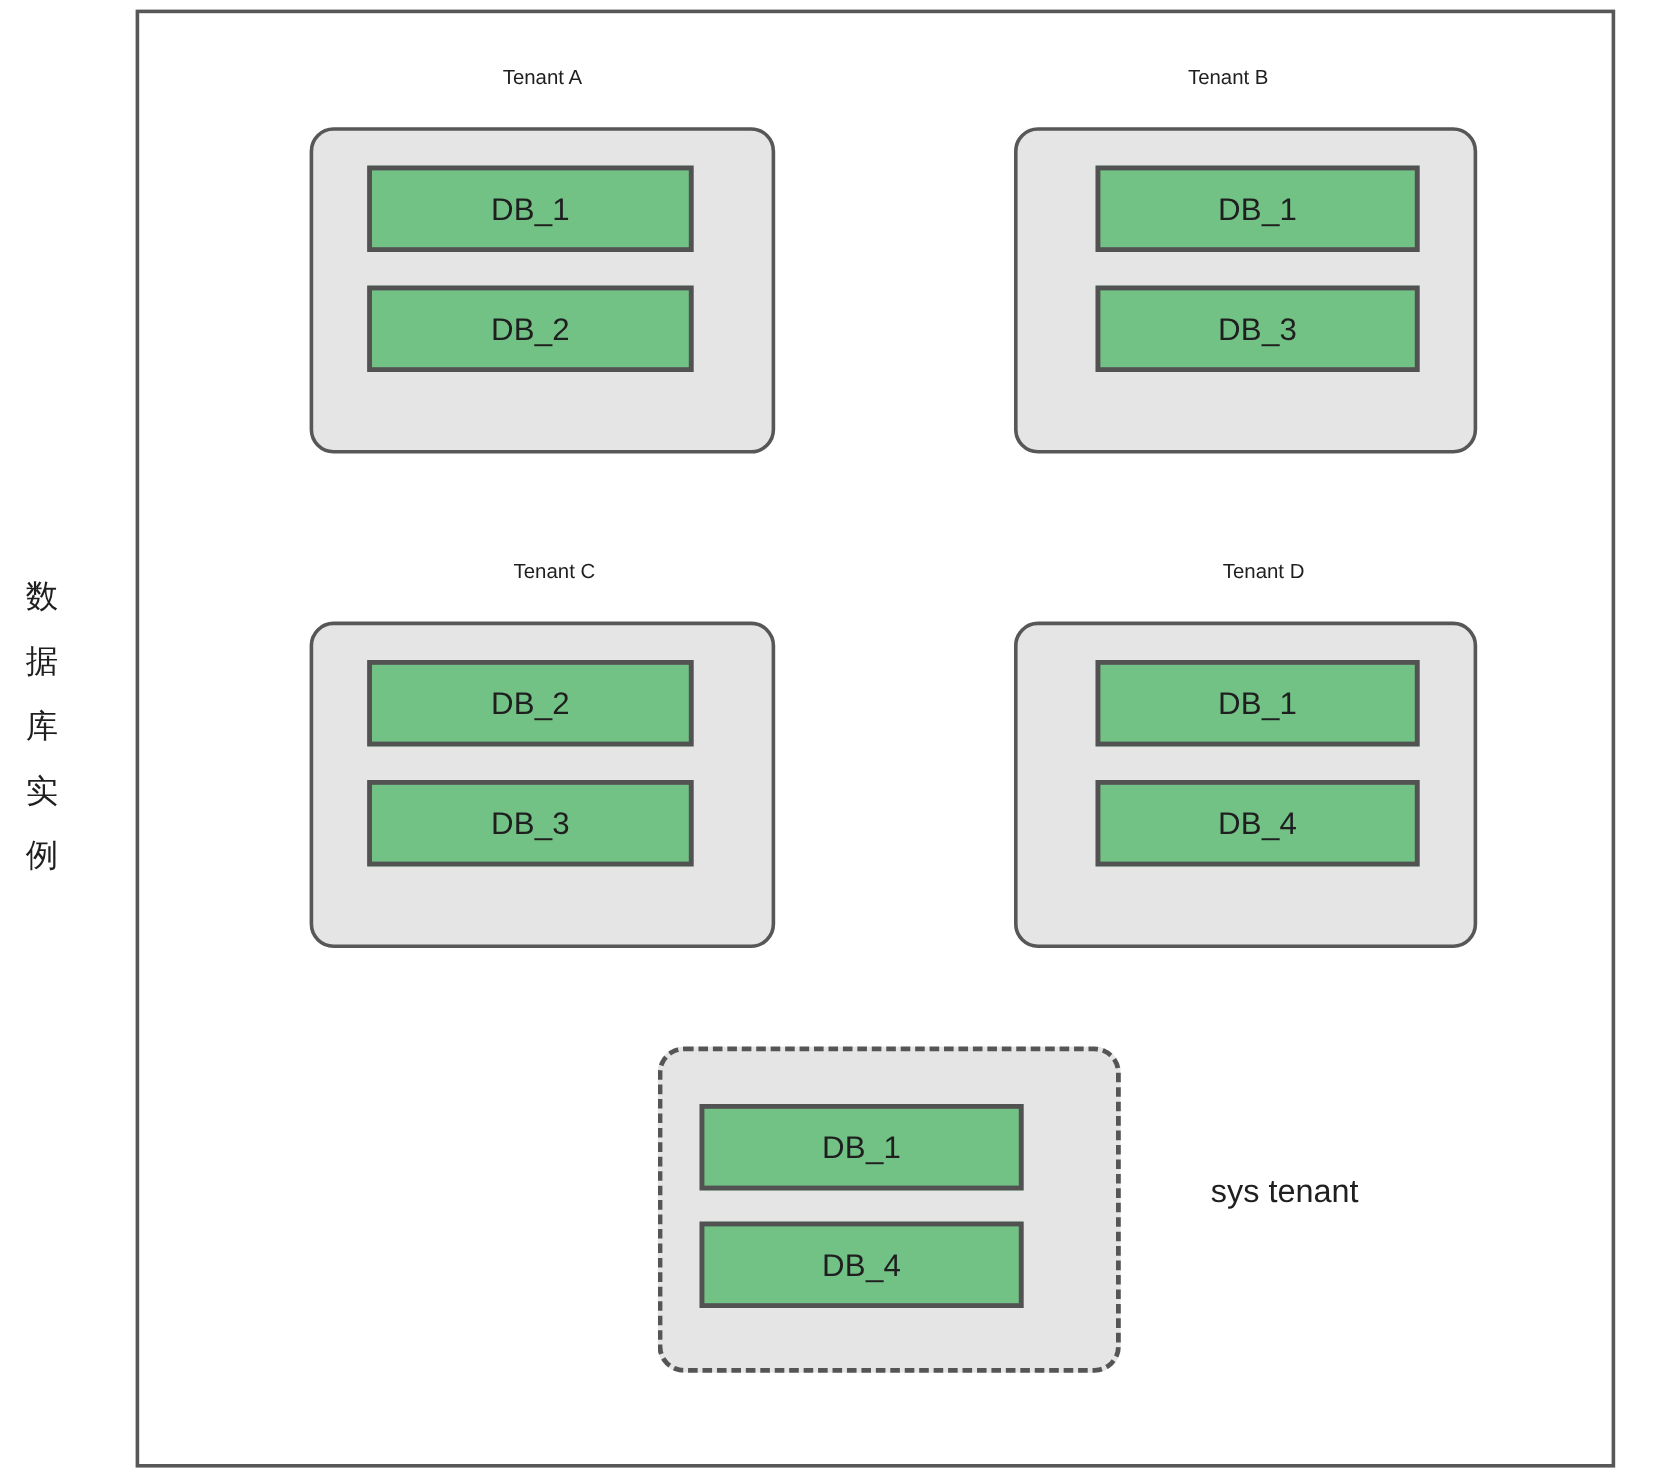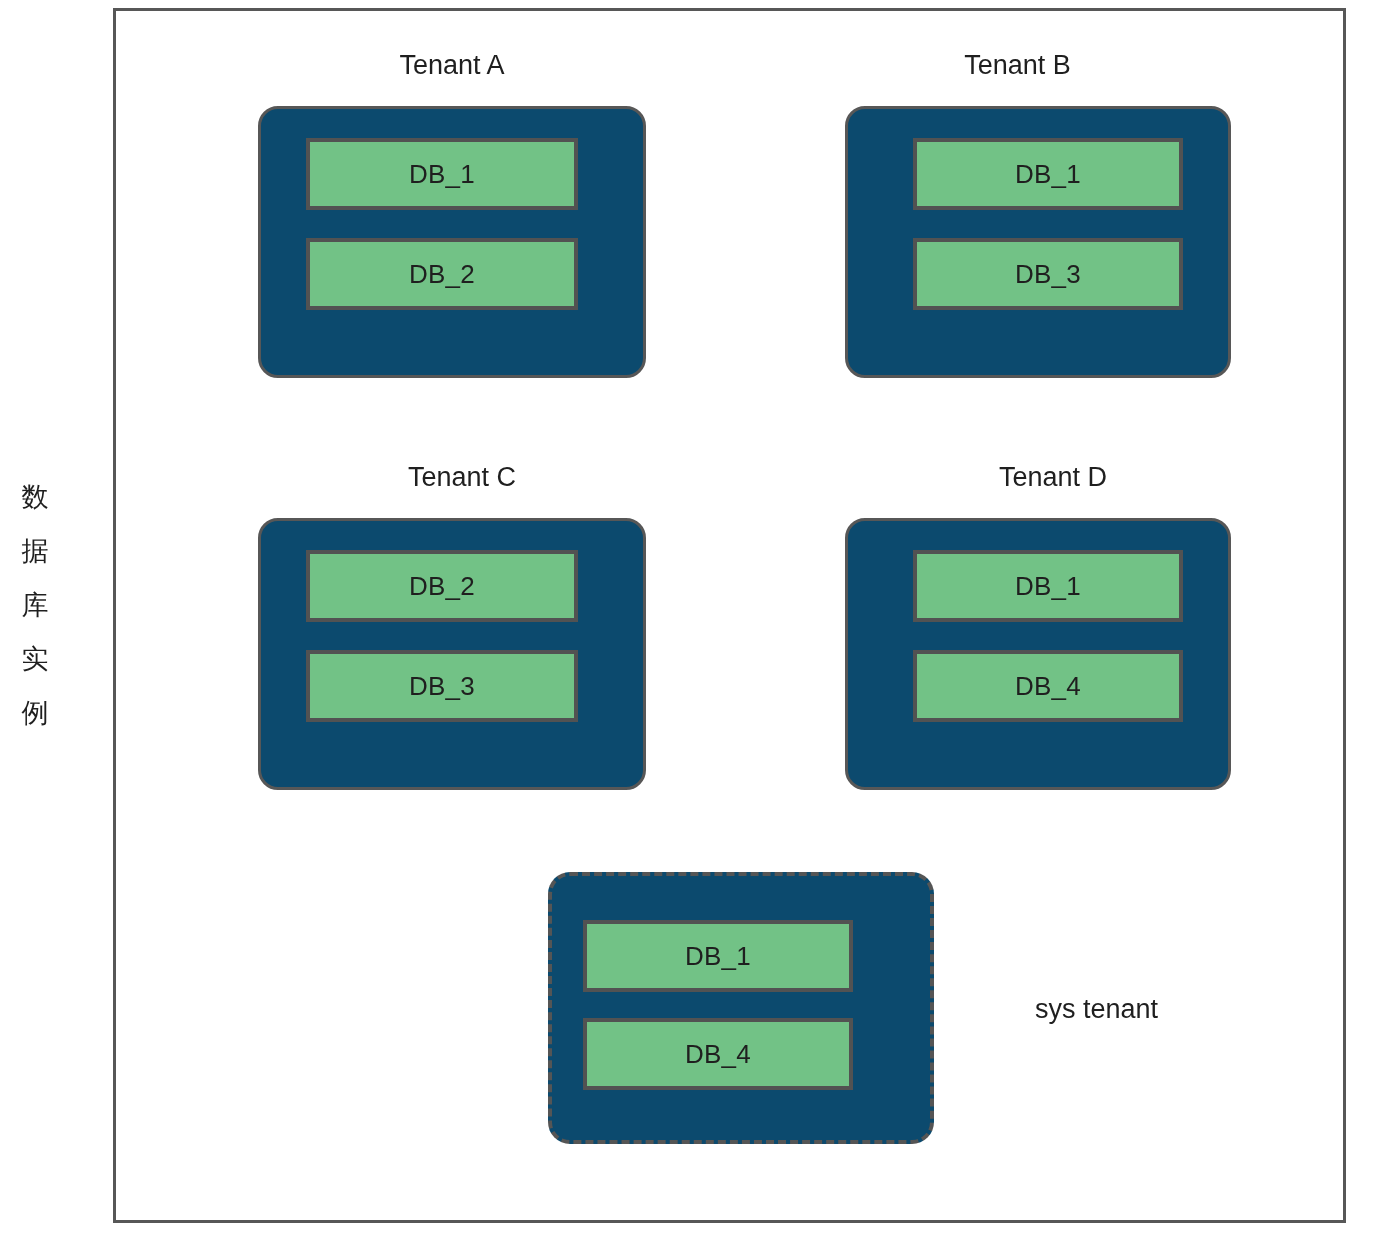--- a/index.html
+++ b/index.html
@@ -51,31 +51,31 @@
   
   .tenant-group {
     position: absolute;
   }
   .tenant-title {
     position: absolute;
     top: 0px;
     left: 0px;
     width: 100%;
     text-align: center;
-    font-size: 27px;
+    font-size: 17px;
     line-height: 34px;
     color: #1f1f1f;
   }
   .tenant-box {
     position: absolute;
     left: 0px;
     box-sizing: border-box;
     border: 3px solid #575757;
     border-radius: 20px;
-    background: #0c4a6e;
+    background: #e5e5e5;
   }
   .tenant-box.dashed {
     border-style: dashed;
     border-width: 4px;
     border-color: #555555;
     border-radius: 22px;
   }
 
   
   .db-box {
@@ -114,21 +114,21 @@
   <div class="instance-frame"></div>
 
   <div class="tenant-group" style="left:258px; top:48px; width:388px; height:330px;">
     <div class="tenant-title">Tenant A</div>
     <div class="tenant-box" style="top:58px; width:388px; height:272px;">
       <div class="db-box" style="left:45px; top:29px; width:272px; height:72px;">DB_1</div>
       <div class="db-box" style="left:45px; top:129px; width:272px; height:72px;">DB_2</div>
     </div>
   </div>
 
-  <div class="tenant-group" style="left:845px; top:48px; width:345px; height:330px;">
+  <div class="tenant-group" style="left:845px; top:48px; width:345px; height:330px;padding-left:12px;">
     <div class="tenant-title">Tenant B</div>
     <div class="tenant-box" style="top:58px; width:386px; height:272px;">
       <div class="db-box" style="left:65px; top:29px; width:270px; height:72px;">DB_1</div>
       <div class="db-box" style="left:65px; top:129px; width:270px; height:72px;">DB_3</div>
     </div>
   </div>
 
   <div class="tenant-group" style="left:258px; top:460px; width:388px; height:330px;padding-left:20px;">
     <div class="tenant-title">Tenant C</div>
     <div class="tenant-box" style="top:58px; width:388px; height:272px;">
@@ -145,15 +145,15 @@
     </div>
   </div>
 
   <div class="tenant-group" style="left:548px; top:872px; width:386px; height:272px;">
     <div class="tenant-box dashed" style="top:0px; width:386px; height:272px;">
       <div class="db-box" style="left:31px; top:44px; width:270px; height:72px;">DB_1</div>
       <div class="db-box" style="left:31px; top:142px; width:270px; height:72px;">DB_4</div>
     </div>
   </div>
 
-  <div class="sys-caption" style="left:1035px; top:976px;margin-top:16px;">sys tenant</div>
+  <div class="sys-caption" style="left:1009px; top:976px;">sys tenant</div>
 
 </div>
 
 </body></html>

